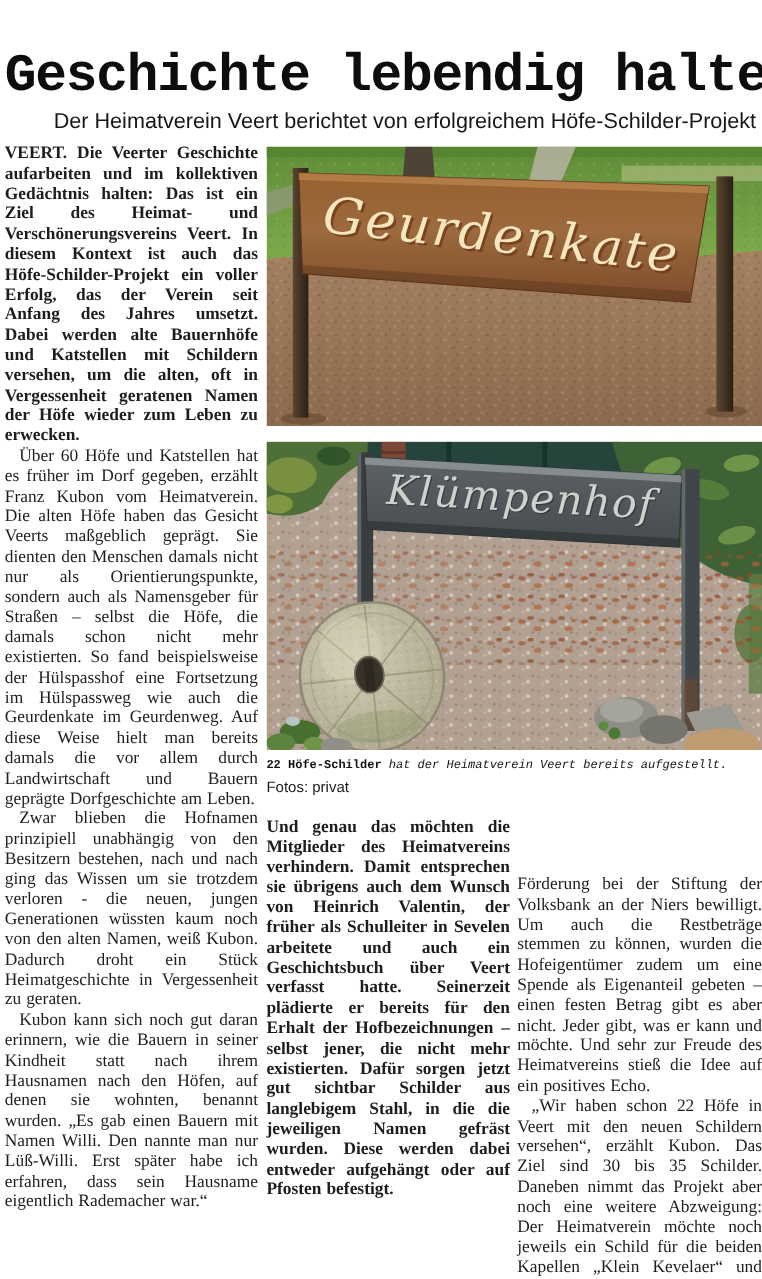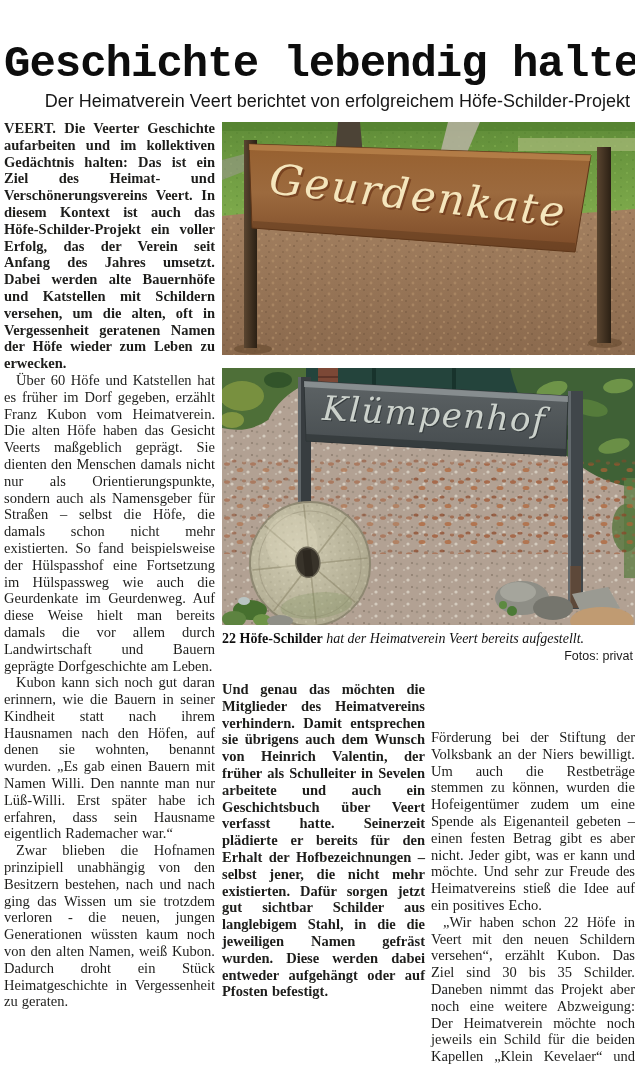--- a/index.html
+++ b/index.html
@@ -25,45 +25,45 @@
   .col-right{left:431px;top:681px;width:204px;margin-top:48px;}
   .par{margin:0;}
   .par.lead{font-weight:bold;}
   .par.indent{text-indent:12px;}
   .photo{position:absolute;left:222px;width:413px;overflow:hidden;}
   .photo-1{top:122px;height:233px;}
   .photo-2{top:368px;height:257px;}
   .photo svg{display:block;}
   .caption{
     position:absolute;left:222px;top:630px;width:413px;
-    font-family:Liberation Serif, serif;font-size:14px;line-height:17px;color:#111;
+    font-family:Liberation Mono, monospace;font-size:10px;line-height:17px;color:#111;
   }
   .caption .lead{font-weight:bold;font-style:normal;}
   .caption .rest{font-style:italic;}
   .credit{
-    position:absolute;left:222px;top:649px;width:411px;text-align:right;
+    position:absolute;left:222px;top:649px;width:411px;
     font-family:"Liberation Sans", sans-serif;font-size:12.5px;color:#1a1a1a;
   }
   .byline{
     margin-top:4px;text-align:right;font-family:Liberation Serif, serif;
     font-style:italic;font-size:14px;color:#141414;
   }
   .signtext{font-family:"DejaVu Serif", serif;font-style:italic;}
 </style>
 </head>
 <body>
 
 <h1 class="headline">Geschichte lebendig halten</h1>
 <div class="subtitle">Der Heimatverein Veert berichtet von erfolgreichem Höfe-Schilder-Projekt</div>
 
 <div class="col col-left">
   <p class="par lead">VEERT. Die Veerter Geschichte aufarbeiten und im kollektiven Gedächtnis halten: Das ist ein Ziel des Heimat- und Verschönerungsvereins Veert. In diesem Kontext ist auch das Höfe-Schilder-Projekt ein voller Erfolg, das der Verein seit Anfang des Jahres umsetzt. Dabei werden alte Bauernhöfe und Katstellen mit Schildern versehen, um die alten, oft in Vergessenheit geratenen Namen der Höfe wieder zum Leben zu erwecken.</p>
   <p class="par indent">Über 60 Höfe und Katstellen hat es früher im Dorf gegeben, erzählt Franz Kubon vom Heimatverein. Die alten Höfe haben das Gesicht Veerts maßgeblich geprägt. Sie dienten den Menschen damals nicht nur als Orientierungspunkte, sondern auch als Namensgeber für Straßen – selbst die Höfe, die damals schon nicht mehr existierten. So fand beispielsweise der Hülspasshof eine Fortsetzung im Hülspassweg wie auch die Geurdenkate im Geurdenweg. Auf diese Weise hielt man bereits damals die vor allem durch Landwirtschaft und Bauern geprägte Dorfgeschichte am Leben.</p>
+  <p class="par indent">Zwar blieben die Hofnamen prinzipiell unabhängig von den Besitzern bestehen, nach und nach ging das Wissen um sie trotzdem verloren - die neuen, jungen Generationen wüssten kaum noch von den alten Namen, weiß Kubon. Dadurch droht ein Stück Heimatgeschichte in Vergessenheit zu geraten.</p>
   <p class="par indent">Kubon kann sich noch gut daran erinnern, wie die Bauern in seiner Kindheit statt nach ihrem Hausnamen nach den Höfen, auf denen sie wohnten, benannt wurden. „Es gab einen Bauern mit Namen Willi. Den nannte man nur Lüß-Willi. Erst später habe ich erfahren, dass sein Hausname eigentlich Rademacher war.“</p>
-  <p class="par indent">Zwar blieben die Hofnamen prinzipiell unabhängig von den Besitzern bestehen, nach und nach ging das Wissen um sie trotzdem verloren - die neuen, jungen Generationen wüssten kaum noch von den alten Namen, weiß Kubon. Dadurch droht ein Stück Heimatgeschichte in Vergessenheit zu geraten.</p>
 </div>
 
 <figure class="photo photo-1" style="margin:0">
   <svg width="413" height="233" viewBox="0 0 413 233">
     <defs>
       <linearGradient id="g1grass" x1="0" y1="0" x2="0" y2="1">
         <stop offset="0" stop-color="#5f8c38"></stop>
           <stop offset="1" stop-color="#7fab4c"></stop>
       </linearGradient>
       <linearGradient id="g1dirt" x1="0" y1="0" x2="0" y2="1">

